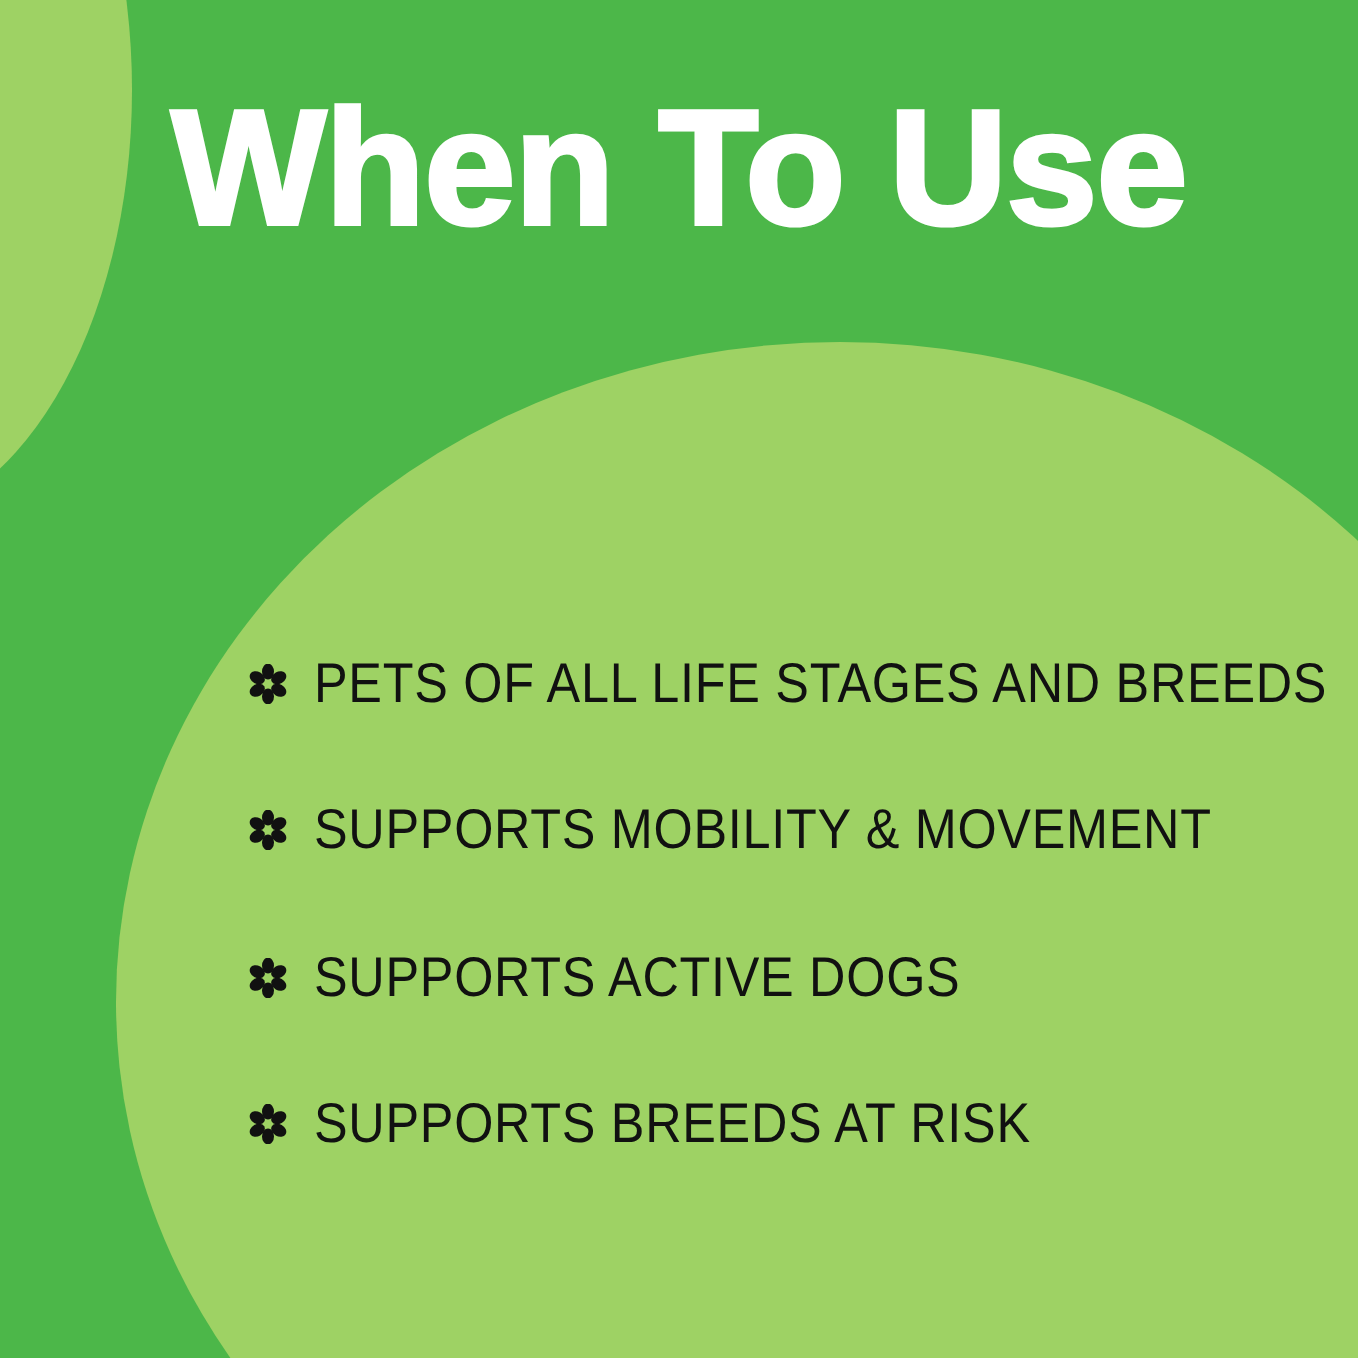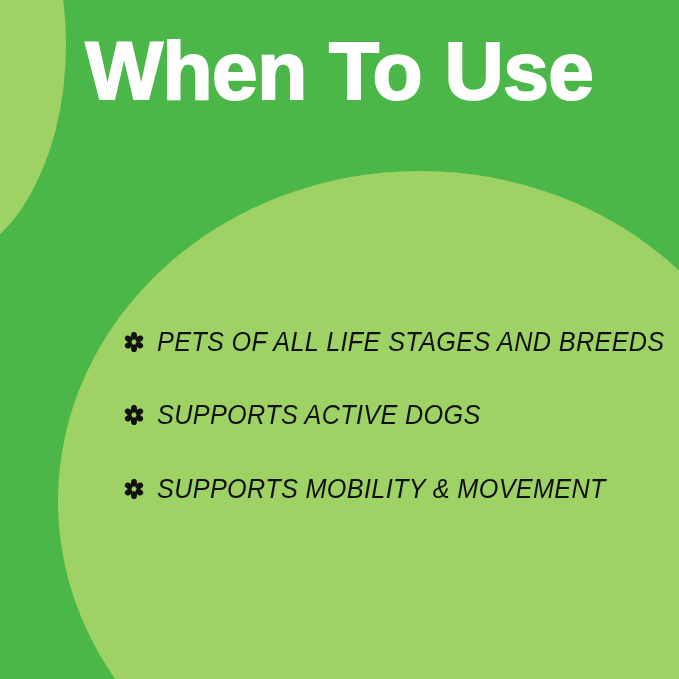--- a/index.html
+++ b/index.html
@@ -40,21 +40,21 @@
     left: 58px;
     top: 171px;
     width: 724px;
     height: 660px;
   }
 
   
   .title-wrap {
     position: absolute;
     left: 0;
-    top: 28px;
+    top: 42px;
     width: 679px;
     text-align: center;
   }
   .title {
     display: inline-block;
     color: #ffffff;
     font-family: "Liberation Sans", "DejaVu Sans", sans-serif;
     font-weight: bold;
     font-size: 82px;
     line-height: 1.05;
@@ -65,21 +65,20 @@
 
   
   .bullet-list {
     position: absolute;
     left: 124px;
     top: 305px;
     width: 540px;
     margin: 0;
     padding: 0;
     list-style: none;
-    font-style: italic;
   }
   .bullet-item {
     display: flex;
     align-items: center;
     height: 73.5px;
   }
   .bullet-icon {
     flex: 0 0 auto;
     width: 20px;
     height: 20px;
@@ -139,36 +138,52 @@
             <ellipse cx="50" cy="19" rx="15" ry="20"></ellipse>
             <ellipse cx="50" cy="81" rx="15" ry="20"></ellipse>
             <ellipse cx="50" cy="19" rx="15" ry="20" transform="rotate(60 50 50)"></ellipse>
             <ellipse cx="50" cy="81" rx="15" ry="20" transform="rotate(60 50 50)"></ellipse>
             <ellipse cx="50" cy="19" rx="15" ry="20" transform="rotate(120 50 50)"></ellipse>
             <ellipse cx="50" cy="81" rx="15" ry="20" transform="rotate(120 50 50)"></ellipse>
           </g>
           <circle cx="50" cy="50" r="9" fill="#9ED264"></circle>
         </svg>
       </span>
+      <span class="bullet-text">SUPPORTS MOBILITY &amp; MOVEMENT</span>
+    </li>
+
+    <li class="bullet-item">
+      <span class="bullet-icon">
+        <svg viewBox="0 0 100 100" width="20" height="20" aria-hidden="true">
+          <g fill="#111111">
+            <ellipse cx="50" cy="19" rx="15" ry="20"></ellipse>
+            <ellipse cx="50" cy="81" rx="15" ry="20"></ellipse>
+            <ellipse cx="50" cy="19" rx="15" ry="20" transform="rotate(60 50 50)"></ellipse>
+            <ellipse cx="50" cy="81" rx="15" ry="20" transform="rotate(60 50 50)"></ellipse>
+            <ellipse cx="50" cy="19" rx="15" ry="20" transform="rotate(120 50 50)"></ellipse>
+            <ellipse cx="50" cy="81" rx="15" ry="20" transform="rotate(120 50 50)"></ellipse>
+          </g>
+          <circle cx="50" cy="50" r="9" fill="#9ED264"></circle>
+        </svg>
+      </span>
       <span class="bullet-text">SUPPORTS ACTIVE DOGS</span>
     </li>
 
     <li class="bullet-item">
       <span class="bullet-icon">
         <svg viewBox="0 0 100 100" width="20" height="20" aria-hidden="true">
           <g fill="#111111">
             <ellipse cx="50" cy="19" rx="15" ry="20"></ellipse>
             <ellipse cx="50" cy="81" rx="15" ry="20"></ellipse>
             <ellipse cx="50" cy="19" rx="15" ry="20" transform="rotate(60 50 50)"></ellipse>
             <ellipse cx="50" cy="81" rx="15" ry="20" transform="rotate(60 50 50)"></ellipse>
             <ellipse cx="50" cy="19" rx="15" ry="20" transform="rotate(120 50 50)"></ellipse>
             <ellipse cx="50" cy="81" rx="15" ry="20" transform="rotate(120 50 50)"></ellipse>
           </g>
           <circle cx="50" cy="50" r="9" fill="#9ED264"></circle>
         </svg>
       </span>
-      <span class="bullet-text">SUPPORTS MOBILITY &amp; MOVEMENT</span>
+      <span class="bullet-text">SUPPORTS BREEDS AT RISK</span>
     </li>
-
 
   </ul>
 
 </div>
 
 </body></html>

